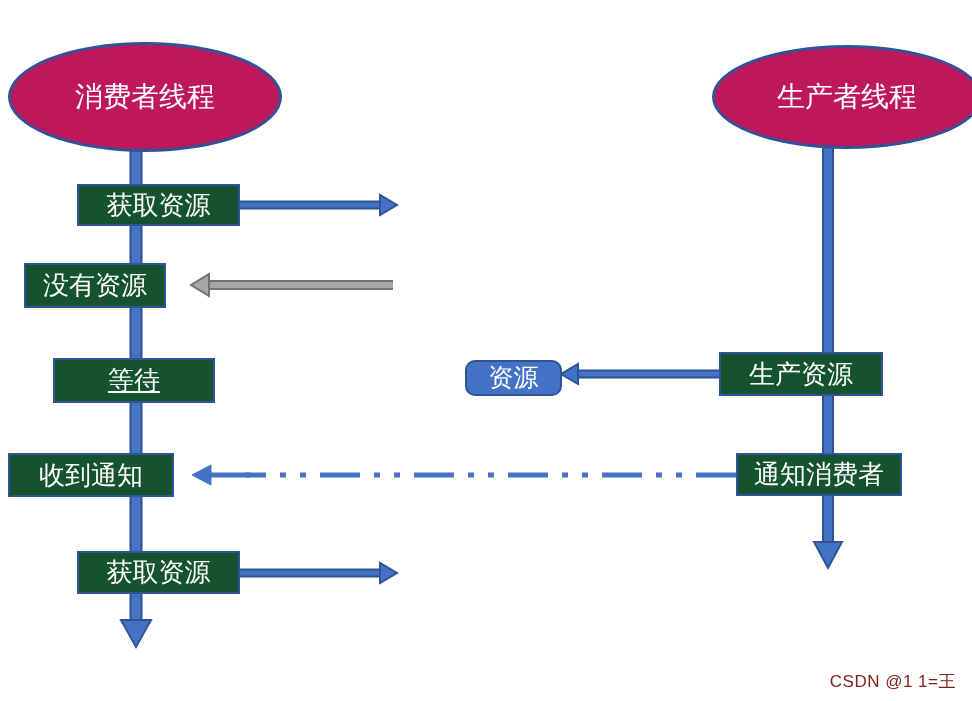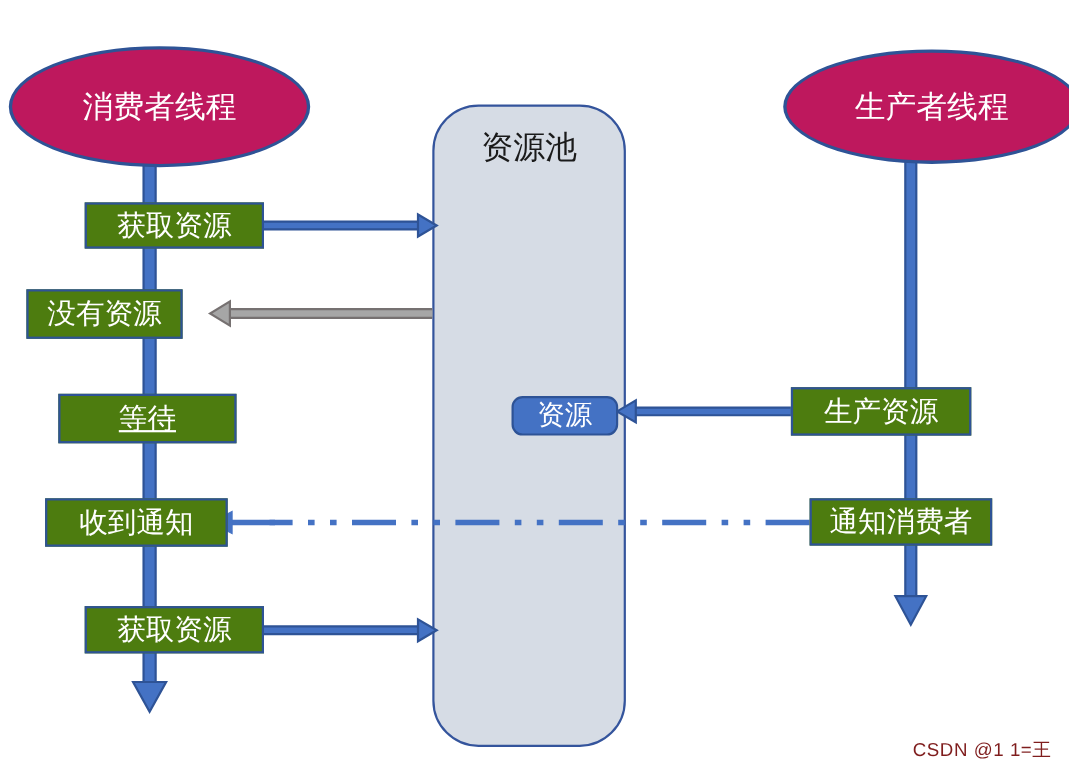--- a/index.html
+++ b/index.html
@@ -25,21 +25,21 @@
     line-height: 1.1;
   }
   .ellipse {
     background: #be185d;
     border: 3px solid #2E5396;
     border-radius: 50%;
     font-size: 28px;
     z-index: 3;
   }
   .stepbox {
-    background: #4d7c0f;
+    background: #14532d;
     border: 2.5px solid #2E5396;
     font-size: 26px;
     z-index: 3;
   }
   .pool {
     position: absolute;
     box-sizing: border-box;
     left: 393px; top: 95px;
     width: 176px; height: 584px;
     background: #D6DCE5;
@@ -76,34 +76,31 @@
     font-size: 17px;
     z-index: 4;
     letter-spacing: 0.5px;
   }
   
   .b-consumer   { left: 8px;   top: 42px;  width: 274px; height: 110px; }
   .b-producer   { left: 712px; top: 45px;  width: 270px; height: 104px; }
   .b-acquire1   { left: 77px;  top: 184px; width: 163px; height: 42px; }
   .b-noresource { left: 24px;  top: 263px; width: 142px; height: 45px; }
   .b-wait       { left: 53px;  top: 358px; width: 162px; height: 45px; text-decoration: underline; }
-  .b-notified   { left: 41px;  top: 453px; width: 166px; height: 44px; }
+  .b-notified   { left: 8px;  top: 453px; width: 166px; height: 44px; }
   .b-acquire2   { left: 77px;  top: 551px; width: 163px; height: 43px; }
   .b-produce    { left: 719px; top: 352px; width: 164px; height: 44px; }
   .b-notify     { left: 736px; top: 453px; width: 166px; height: 43px; }
   .b-resource   { left: 465px; top: 360px; width: 97px;  height: 36px; }
 </style>
 </head>
 <body>
 
 <div class="canvas">
 
-  <div class="pool">
-    <div class="pool-title">资源池</div>
-  </div>
 
   <svg class="arrows-layer" viewBox="0 0 972 701">
 
     <g>
       <line x1="136" y1="150" x2="136" y2="622" stroke="#2E5396" stroke-width="13"></line>
       <line x1="136" y1="150" x2="136" y2="622" stroke="#4472C4" stroke-width="9"></line>
       <polygon points="121,620 151,620 136,647" fill="#4472C4" stroke="#2E5396" stroke-width="2"></polygon>
     </g>
 
     <g>

